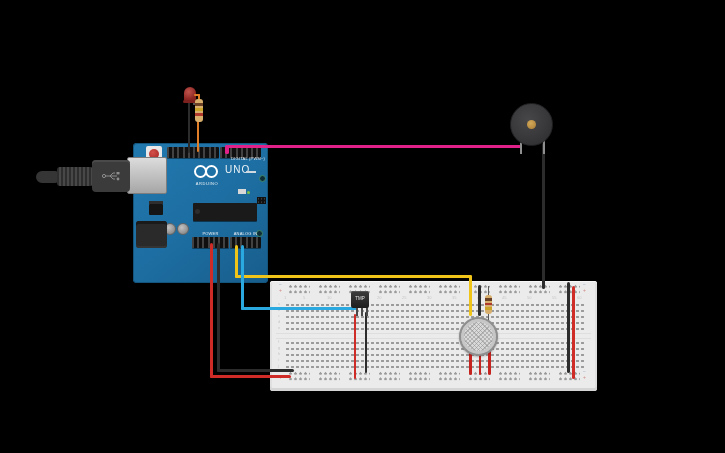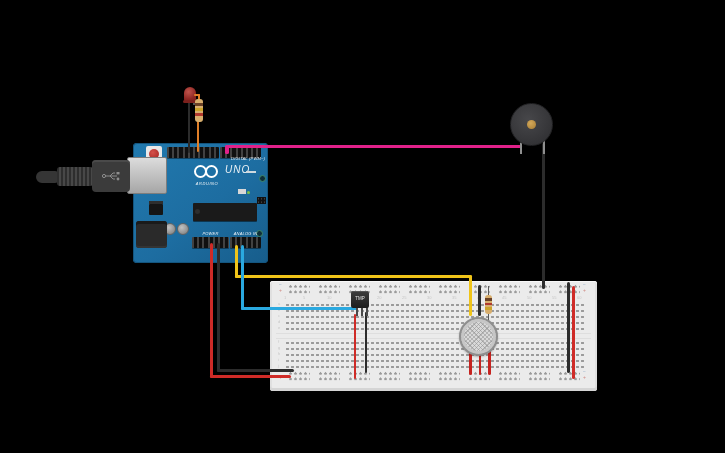--- a/index.html
+++ b/index.html
@@ -24,23 +24,23 @@
         radial-gradient(circle at 2.5px 2.5px, #9a9a9a 1.1px, transparent 1.5px);
       background-size:30px 10px, 5px 5.5px;}
   .block-strip{position:absolute;height:29px;width:300px;left:15px;
       background-image:radial-gradient(circle at 2.5px 3px, #9a9a9a 1.1px, transparent 1.5px);
       background-size:5px 6px;}
   .bb-label{position:absolute;font-size:4px;color:#c7c7c7;line-height:4px;}
   .rail-sym{position:absolute;font-size:5px;line-height:5px;}
   .gapline{position:absolute;left:6px;width:315px;height:1px;background:#dedede;}
 
   
-  .arduino{position:absolute;left:133px;top:143px;width:135px;height:120px;border-radius:4px;
+  .arduino{position:absolute;left:133px;top:143px;width:135px;height:140px;border-radius:4px;
            background:linear-gradient(140deg,#2179ae 0%,#1d6da1 55%,#175d8b 100%);
-           box-shadow:inset 0 0 0 1px #14557e;font-style:italic;}
+           box-shadow:inset 0 0 0 1px #14557e;}
   .hdr{position:absolute;height:11px;background:#131313;border-radius:1px;
        background-image:repeating-linear-gradient(90deg,#424242 0 2px,#101010 2px 5.2px);
        box-shadow:0 1px 0 rgba(0,0,0,.4);}
   .tinytext{position:absolute;color:#ecf2f6;font-size:4.5px;line-height:5px;letter-spacing:.2px;}
 
   .cap{position:absolute;width:12px;height:12px;border-radius:50%;
        background:radial-gradient(circle at 38% 35%,#c2c2c2,#8b8b8b 75%);border:1px solid #636363;box-sizing:border-box;}
   .mount{position:absolute;width:7px;height:7px;border-radius:50%;background:#0e2f3a;border:1px solid #3f8a6e;box-sizing:border-box;}
 
   .resistor-body{position:absolute;width:8px;height:22px;background:#d8ae6d;border-radius:3px;}

